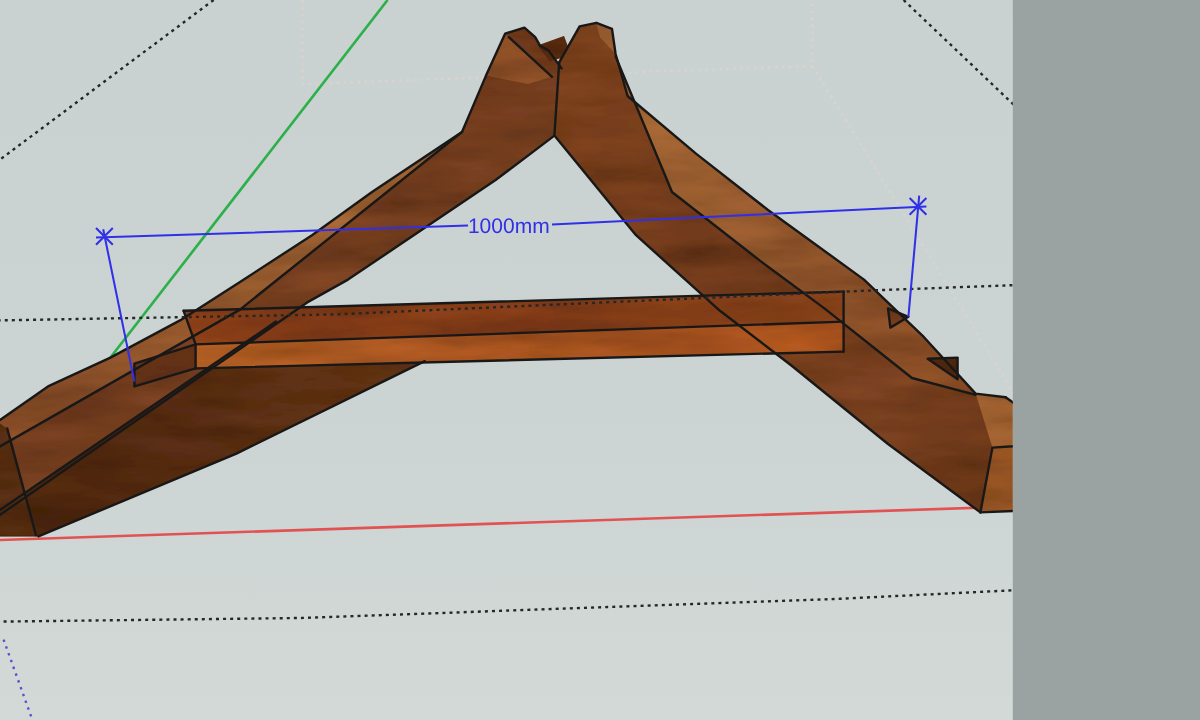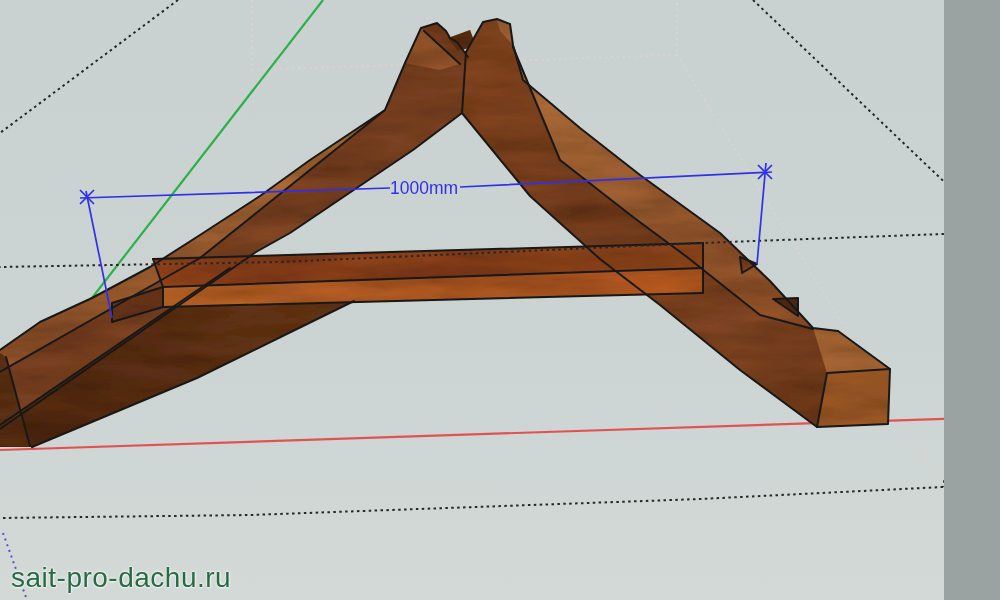--- a/index.html
+++ b/index.html
@@ -1,17 +1,17 @@
 <!DOCTYPE html>
 <html><head>
 <meta charset="utf-8">
 <style>
   html,body{margin:0;padding:0;background:#9aa3a1;}
   .stage{
-    position:relative;width:944px;height:600px;overflow:hidden;
+    position:relative;width:844px;height:600px;overflow:hidden;
     background:linear-gradient(180deg,#c9d2d1 0%,#ccd4d3 55%,#d2d9d7 100%);
     font-family:"Liberation Sans", sans-serif;
   }
   .stage svg{position:absolute;left:0;top:0;}
   .watermark{
     position:absolute;left:11px;top:562px;
     font-size:28px;letter-spacing:0.5px;color:#276b46;font-weight:400;
     text-shadow:0 1px 2px rgba(255,255,255,.8), 0 -1px 2px rgba(255,255,255,.6), 1px 0 2px rgba(255,255,255,.6);
     user-select:none;
   }
@@ -141,14 +141,13 @@
     <g stroke="#3030e8" stroke-width="1.7" fill="none">
       <path d="M86,191 L112,318"></path>
       <path d="M766,163 L757,264"></path>
       <path d="M80,198 L390,188 M460,187 L772,172"></path>
       <path d="M80,204 L94,190 M80,190 L94,204"></path>
       <path d="M758,179 L772,165 M758,165 L772,179"></path>
       <text class="dim-text" x="424" y="194" text-anchor="middle" fill="#3030e8" stroke="none">1000mm</text>
     </g>
   </svg>
 
-  <div class="watermark">sait-pro-dachu.ru</div>
 </div>
 
 </body></html>

